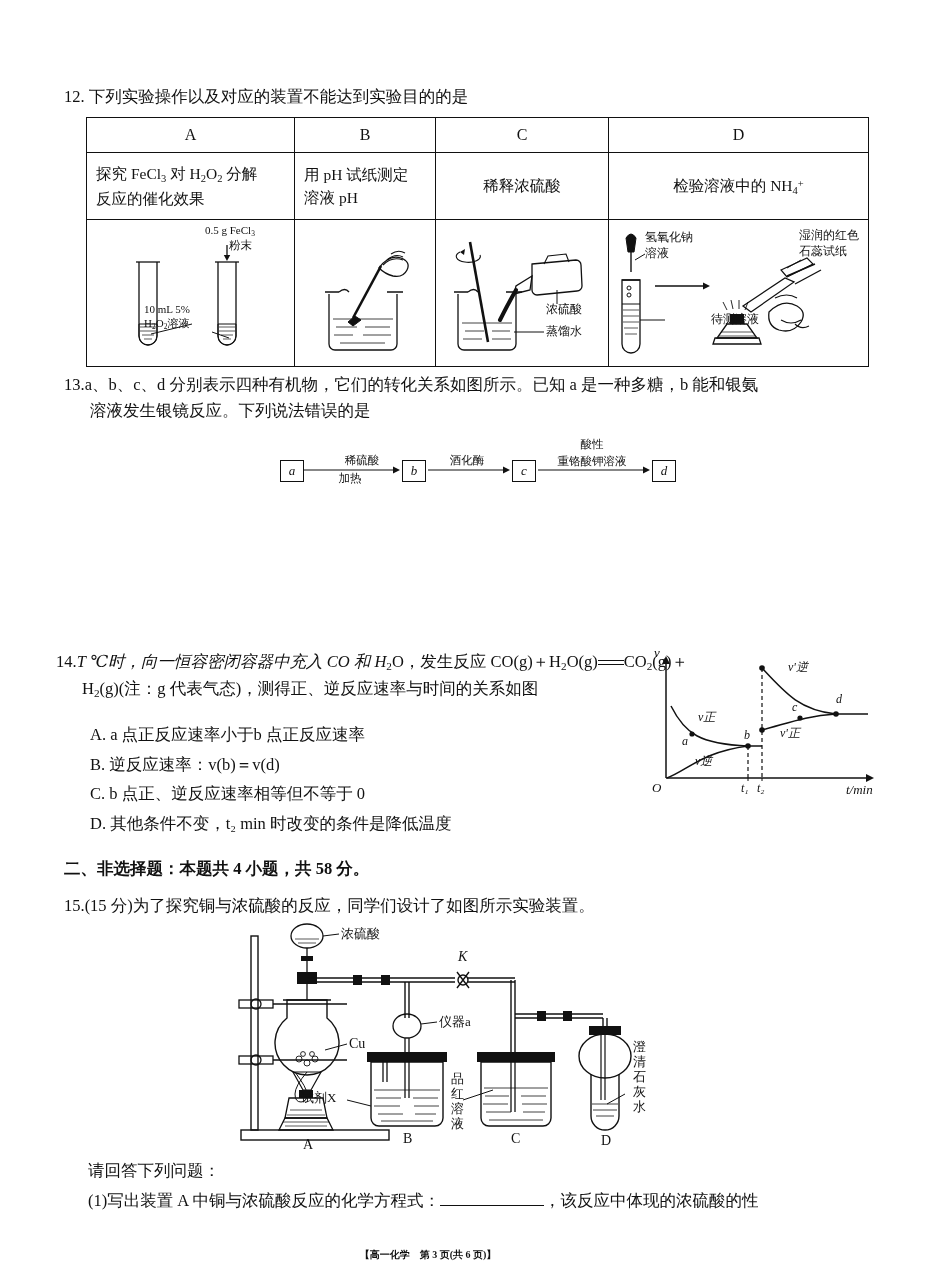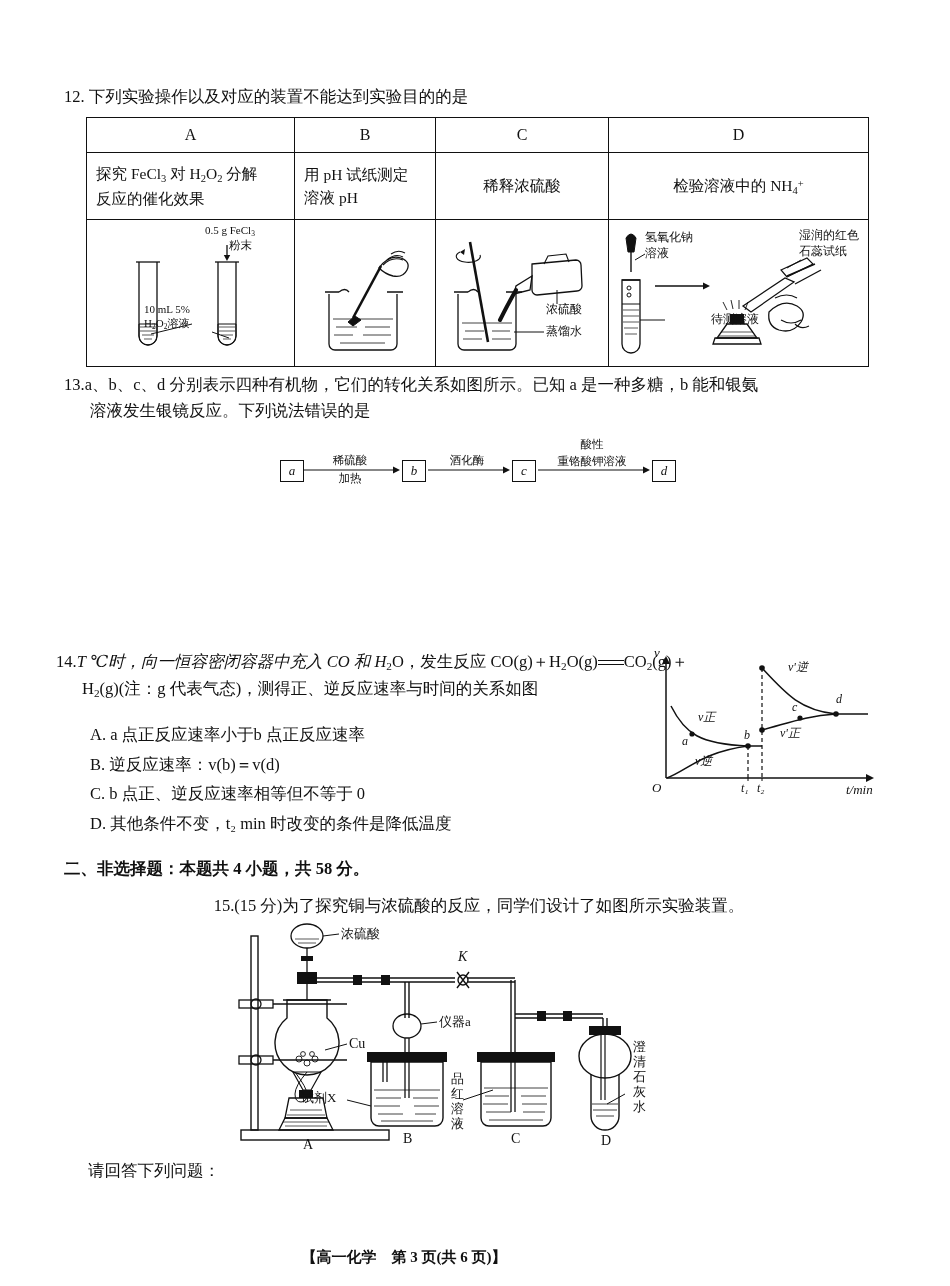--- a/index.html
+++ b/index.html
@@ -50,28 +50,28 @@
   #q13-opts div { margin-bottom:4px; }
 
   
   #q14-stem { position:absolute; left:56px; top:622px; width:830px;margin-top:27px; }
   #q14-chart { position:absolute; left:640px; top:648px; width:250px; height:165px; }
   #q14-opts { position:absolute; left:90px; top:722px; width:560px; }
   #q14-opts div { margin-bottom:4px; }
 
   
   #sec2 { position:absolute; left:64px; top:858px; font-weight:bold; font-size:16.5px; }
-  #q15-stem { position:absolute; left:64px; top:893px; width:830px;text-align:center; }
+  #q15-stem { position:absolute; left:64px; top:893px; width:830px; }
   #q15-fig { position:absolute; left:215px; top:922px; width:500px; height:230px; }
 
   #q15-ask { position:absolute; left:88px; top:1158px; width:830px; }
   #q15-sub1 { position:absolute; left:88px; top:1188px; width:840px; }
   .blank-line { display:inline-block; width:104px; border-bottom:1.3px solid #111; height:14px; }
 
-  #footer { position:absolute; left:0; top:1248px; width:808px; text-align:center; font-size:15px; font-weight:bold; }
+  #footer { position:absolute; left:0; top:1248px; width:808px; text-align:center; font-size:10px; font-weight:bold;padding-left:24px; }
 
   .eq-arrows { display:inline-block; position:relative; width:26px; height:12px; vertical-align:middle; }
   .eq-arrows:before, .eq-arrows:after {
     content:""; position:absolute; left:0; width:26px; height:0; border-top:1.1px solid #111;
   }
   .eq-arrows:before { top:3px; }
   .eq-arrows:after  { top:7px; }
 </style>
 </head>
 <body>
@@ -294,21 +294,21 @@
       <path d="M124,34 l-7,-3.5 l0,7 Z" fill="#111"></path>
       <line x1="152" y1="34" x2="228" y2="34" stroke="#111" stroke-width="1.2"></line>
       <path d="M234,34 l-7,-3.5 l0,7 Z" fill="#111"></path>
       <line x1="262" y1="34" x2="368" y2="34" stroke="#111" stroke-width="1.2"></line>
       <path d="M374,34 l-7,-3.5 l0,7 Z" fill="#111"></path>
     </svg>
     <div class="fbox" style="left:4px; top:24px;">a</div>
     <div class="fbox" style="left:126px; top:24px;">b</div>
     <div class="fbox" style="left:236px; top:24px;">c</div>
     <div class="fbox" style="left:376px; top:24px;">d</div>
-    <div class="farrowlab" style="left:34px; top:18px; width:80px;">稀硫酸</div>
+    <div class="farrowlab" style="left:46px; top:18px; width:80px;">稀硫酸</div>
     <div class="farrowlab" style="left:34px; top:36px; width:80px;">加热</div>
     <div class="farrowlab" style="left:155px; top:18px; width:72px;">酒化酶</div>
     <div class="farrowlab" style="left:264px; top:2px; width:104px;">酸性</div>
     <div class="farrowlab" style="left:262px; top:19px; width:108px;">重铬酸钾溶液</div>
   </div>
 
 
   <div id="q14-stem" class="q-line">
     <span>14.</span><span class="it">T ℃时，向一恒容密闭容器中充入 CO 和 H</span><sub>2</sub><span>O，发生反应 CO(g)＋H</span><sub>2</sub><span>O(g)</span><span class="eq-arrows"></span><span>CO</span><sub>2</sub><span>(g)＋</span><br>
     <span class="indent" style="display:inline-block;"><span>H</span><sub>2</sub><span>(g)(注：g 代表气态)，测得正、逆反应速率与时间的关系如图</span></span><br>
@@ -508,15 +508,18 @@
     <div class="flab cn" style="left:236px; top:150px; font-size:13px; width:14px; white-space:normal; line-height:1.15;">品红溶液</div>
     <div class="flab cn" style="left:418px; top:118px; font-size:13px; width:14px; white-space:normal; line-height:1.15;">澄清石灰水</div>
     <div class="flab" style="left:88px; top:214px; font-size:14px;">A</div>
     <div class="flab" style="left:188px; top:208px; font-size:14px;">B</div>
     <div class="flab" style="left:296px; top:208px; font-size:14px;">C</div>
     <div class="flab" style="left:386px; top:210px; font-size:14px;">D</div>
   </div>
 
   <div id="q15-ask" class="q-line">请回答下列问题：</div>
 
+  <div id="q15-sub1" class="q-line">
+    <span>(1)写出装置 A 中铜与浓硫酸反应的化学方程式：</span><span class="blank-line"></span><span>，该反应中体现的浓硫酸的性</span>
+  </div>
 
   <div id="footer">【高一化学　第 3 页(共 6 页)】</div>
 </div>
 
 </body></html>

